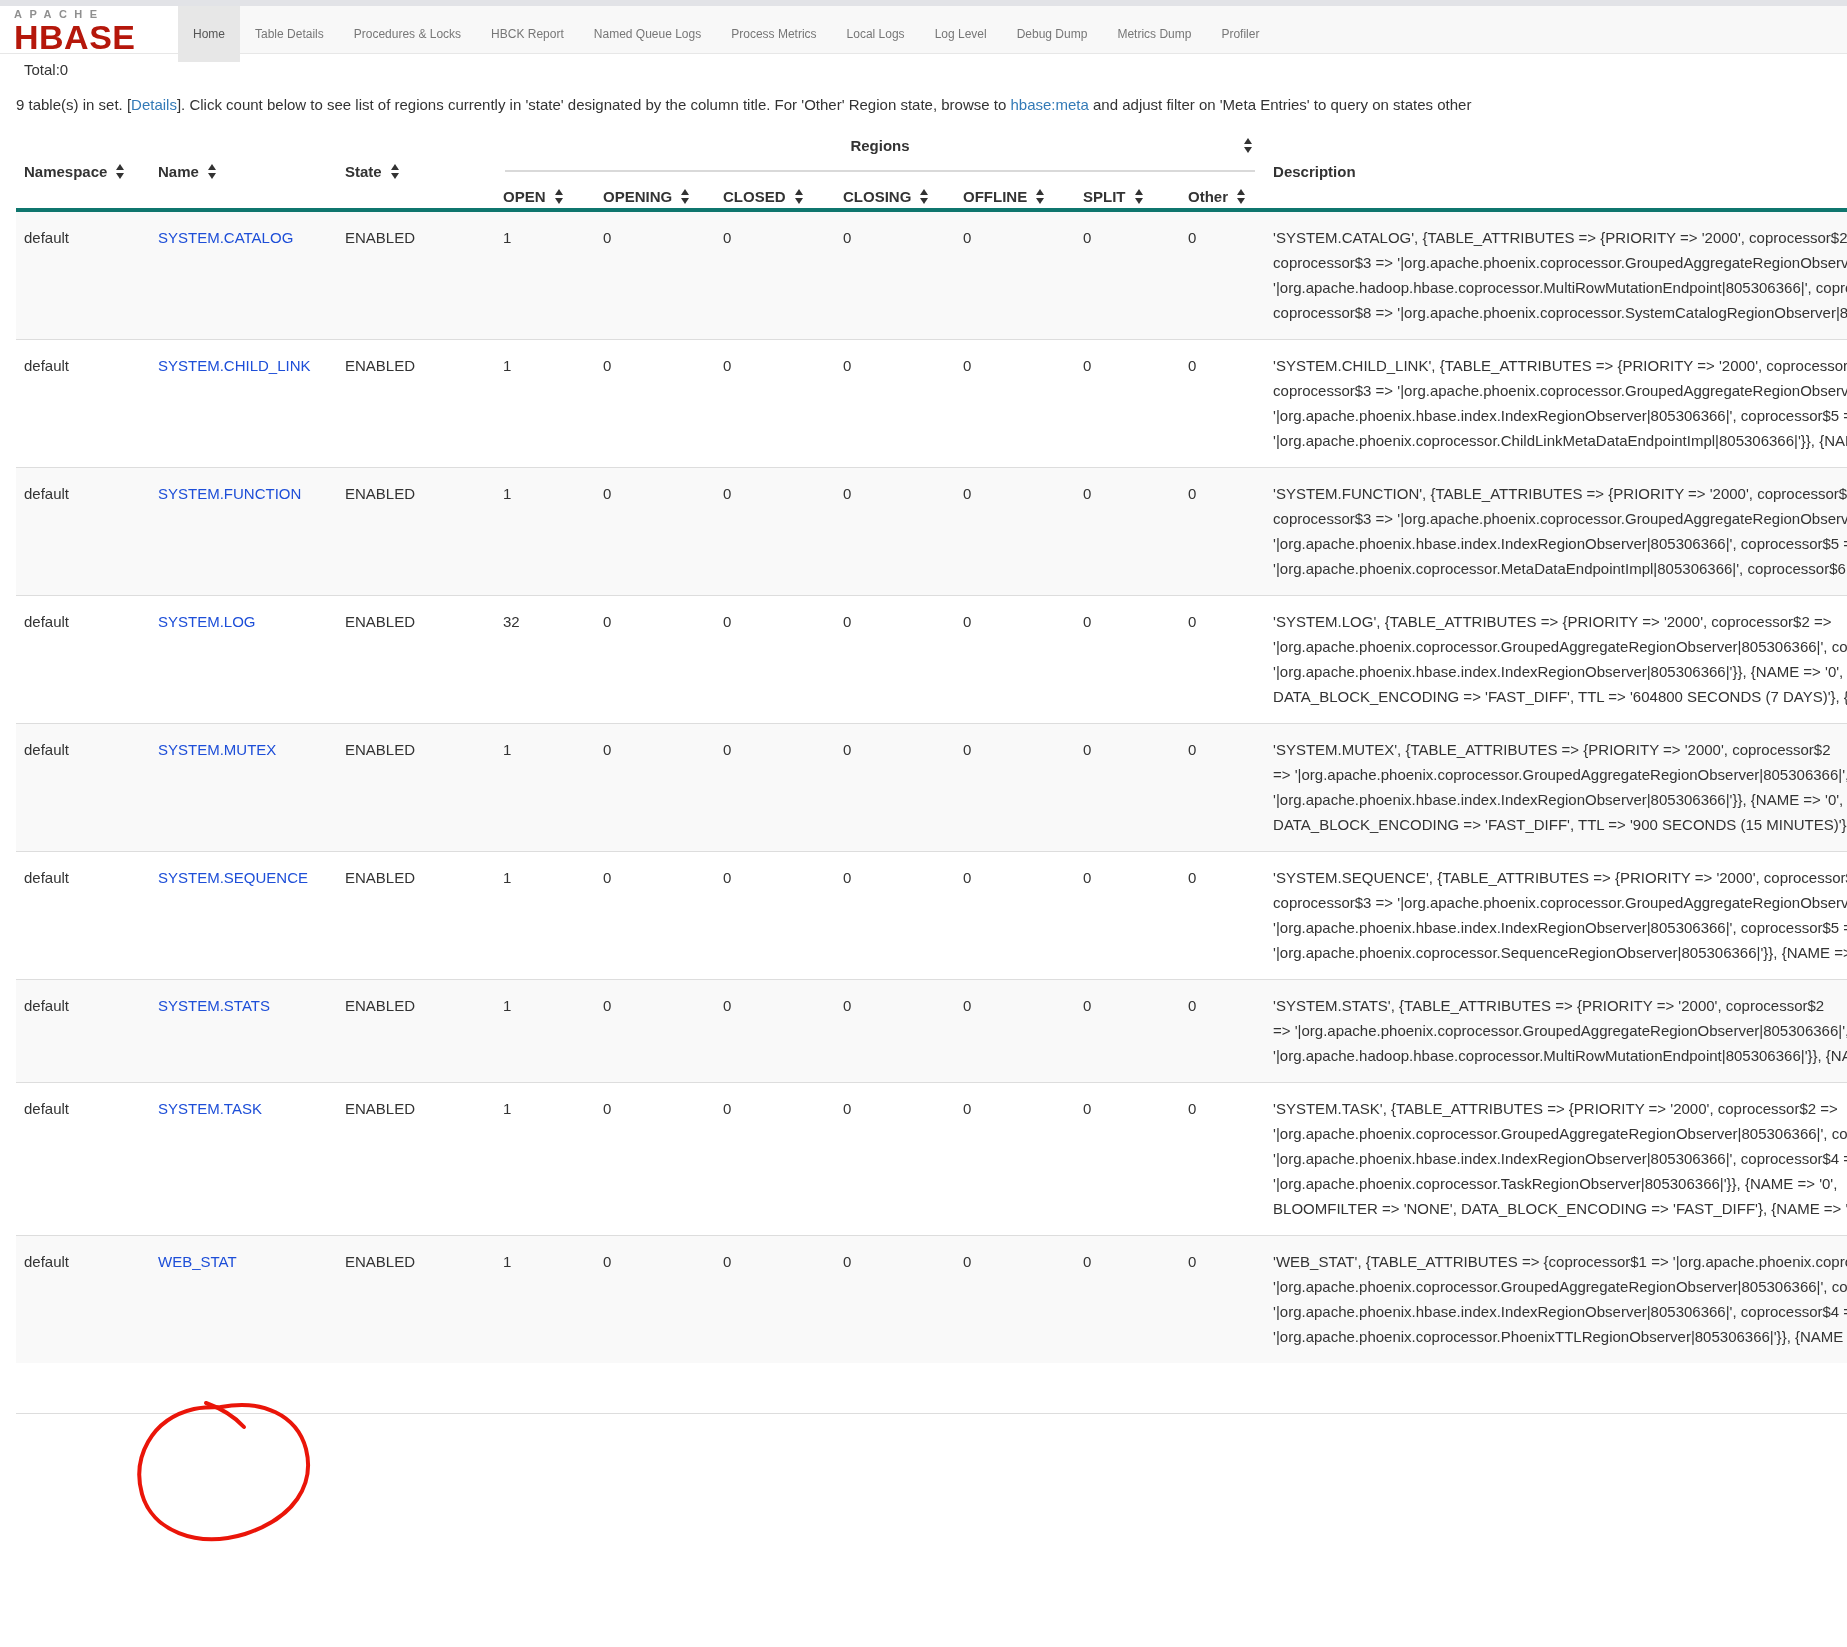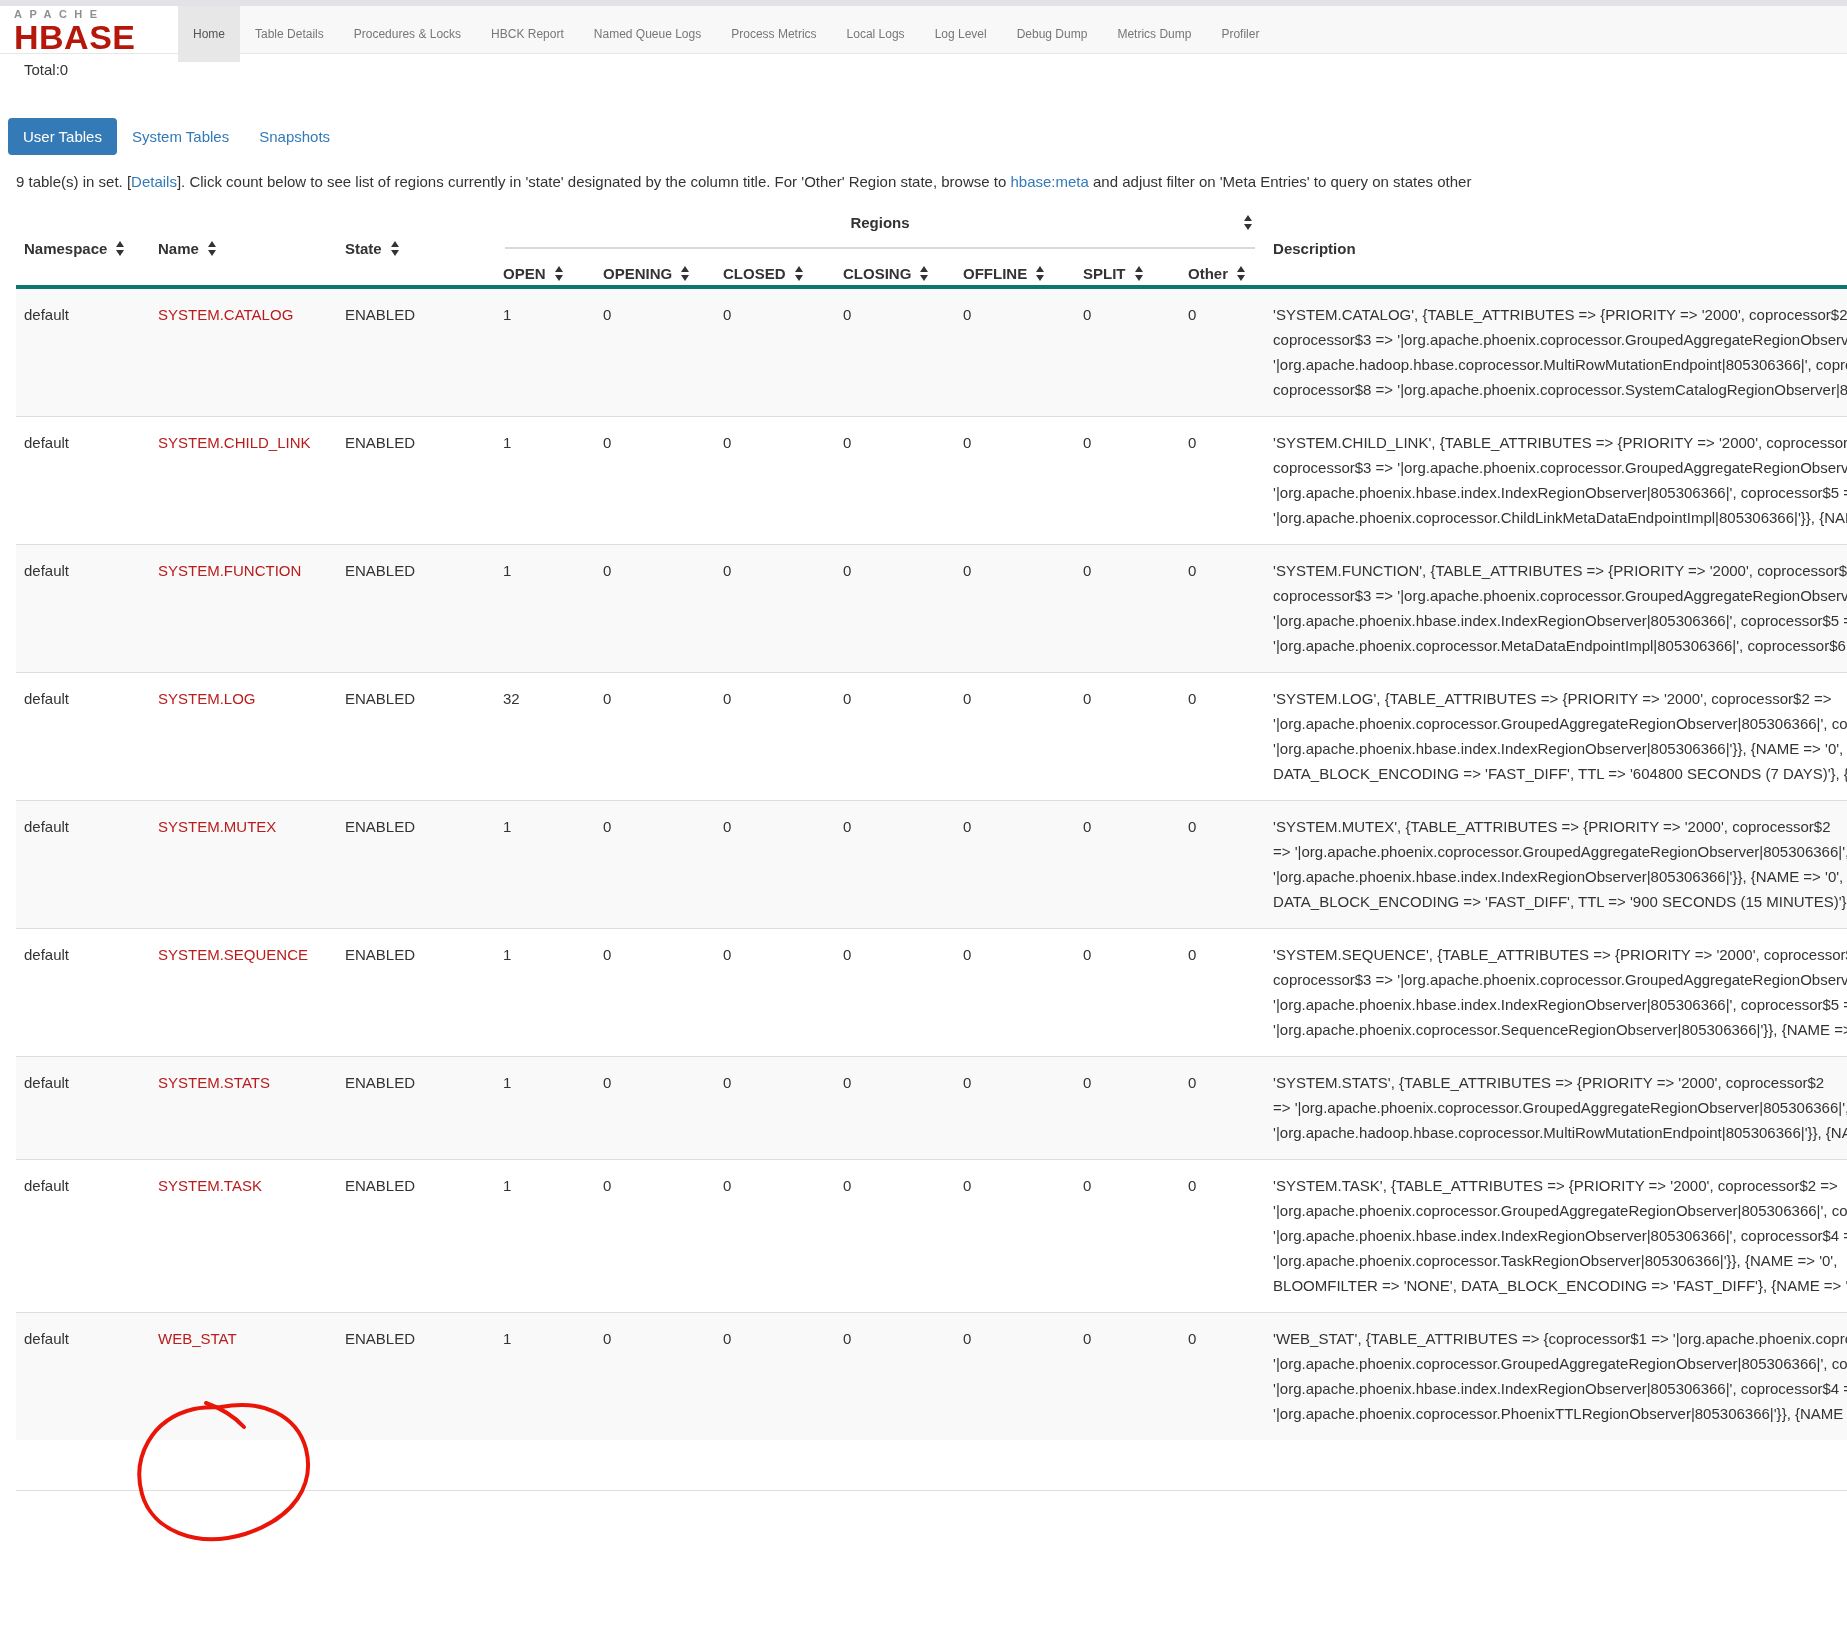--- a/index.html
+++ b/index.html
@@ -41,21 +41,21 @@
   table { border-collapse: collapse; table-layout: fixed; width: 2000px; font-size: 15px; }
   th { text-align: left; font-weight: bold; padding: 2px 8px; height: 26px;
     vertical-align: middle; white-space: nowrap; }
   thead tr.subhead th { border-bottom: 4px solid #0f766e; }
   th.regions-group { text-align: center; position: relative; }
   th.regions-group .sort-icon { position: absolute; right: 12px; top: 6px; }
   .group-line { height: 0; border-top: 2px solid #d9d9d9; margin: 0 2px; }
   tbody td { border-top: 1px solid #ddd; padding: 13px 8px 14px 8px; vertical-align: top;
     line-height: 25px; }
   tbody tr:nth-child(odd) { background: #f9f9f9; }
-  td a.tbl-link { color: #b91c1c; text-decoration: none; }
+  td a.tbl-link { color: #1d4ed8; text-decoration: none; }
   .desc-line { white-space: nowrap; }
 
   .sort-icon { display: inline-block; position: relative; width: 9px; height: 15px;
     margin-left: 9px; vertical-align: -2px; cursor: pointer; }
   .sort-icon::before { content: ""; position: absolute; top: 0; left: 0;
     border-left: 4.5px solid transparent; border-right: 4.5px solid transparent;
     border-bottom: 6px solid #333; }
   .sort-icon::after { content: ""; position: absolute; bottom: 0; left: 0;
     border-left: 4.5px solid transparent; border-right: 4.5px solid transparent;
     border-top: 6px solid #333; }
@@ -108,31 +108,20 @@
       <li>
         <a>Profiler</a>
       </li>
     </ul>
 </nav>
 
 <div class="content">
   <div class="total">Total:0</div>
 
 
-  <ul class="tabs" id="tabs">
-      <li class="active">
-        <a>User Tables</a>
-      </li>
-      <li>
-        <a>System Tables</a>
-      </li>
-      <li>
-        <a>Snapshots</a>
-      </li>
-    </ul>
 
   <p class="intro"><span>9 table(s) in set. [</span><a href="#">Details</a><span>]. Click count below to see list of regions currently in 'state' designated by the column title. For 'Other' Region state, browse to </span><a href="#">hbase:meta</a><span> and adjust filter on 'Meta Entries' to query on states other</span></p>
 
   <div class="table-wrap">
     <table>
       <colgroup>
         <col style="width:134px">
           <col style="width:187px">
           <col style="width:158px">
         <col style="width:100px">

